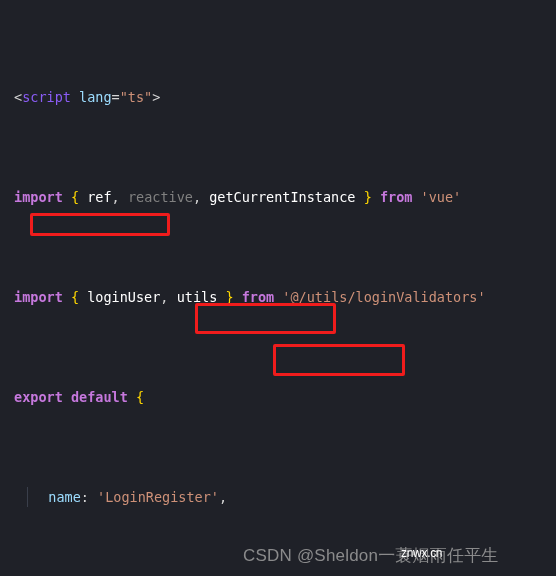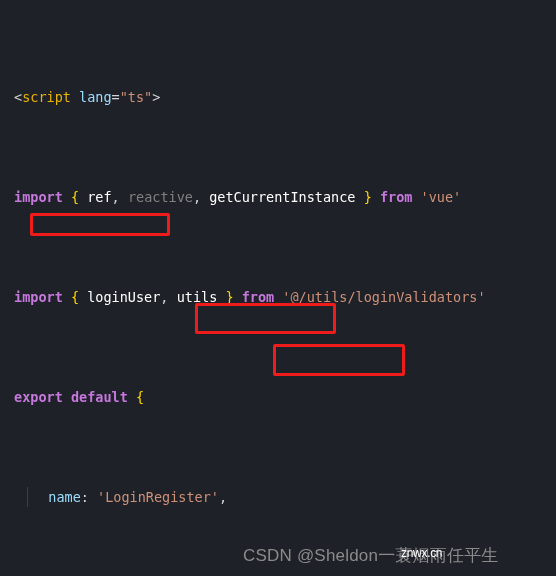--- a/index.html
+++ b/index.html
@@ -41,21 +41,21 @@
     background: #3a3f4b;
   }
   .guide.g1 { left: 27px; }
   
   .kw   { color: #c678dd; font-weight: bold; }  
   .id   { color: #ffffff; }
   .prop { color: #9cdcfe; margin-left: 18px; }
   .str  { color: #ce9178; }
   .pun  { color: #d4d4d4; }
   .br1  { color: #ffd700; }
-  .tag  { color: #eab308; }
+  .tag  { color: #8b5cf6; }
   .attr { color: #9cdcfe; }
   .dim  { color: #808080; }
   
   .redbox {
     position: absolute;
     border: 3px solid #f01c1c;
     border-radius: 2px;
     pointer-events: none;
     box-sizing: border-box;
   }

